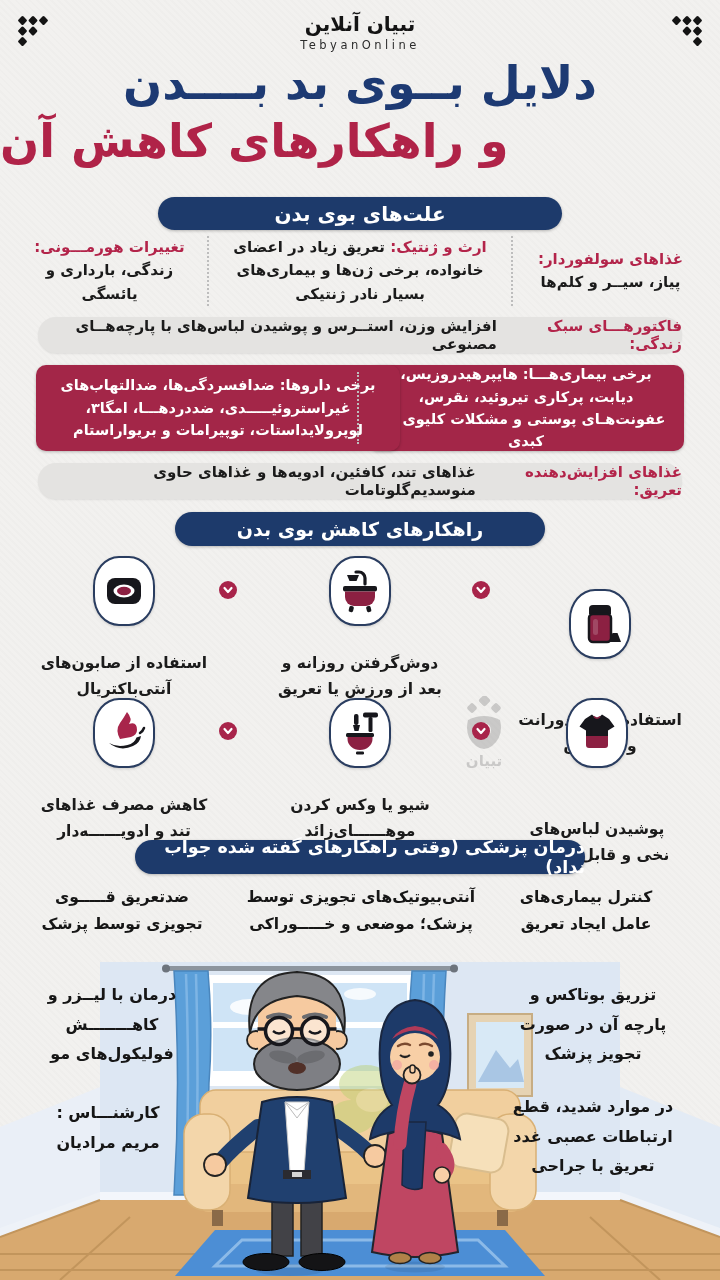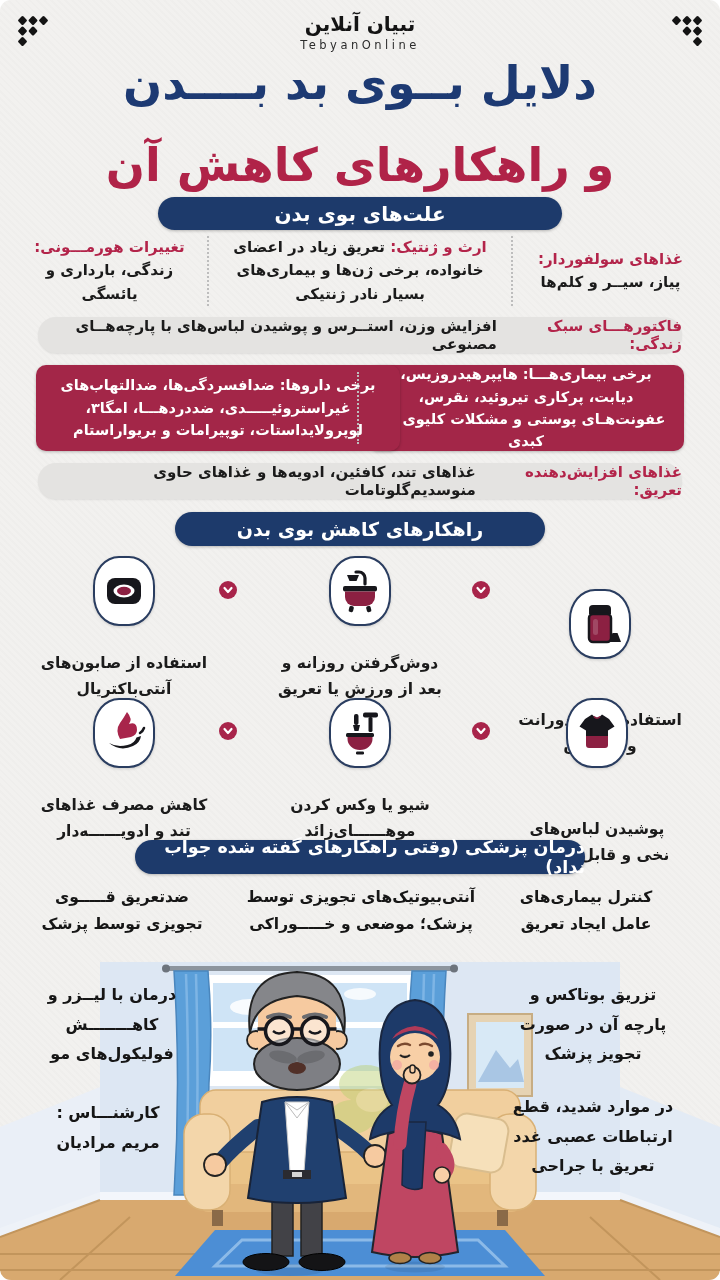--- a/index.html
+++ b/index.html
@@ -2,30 +2,29 @@
 <html lang="fa" dir="rtl"><head>
 <meta charset="utf-8">
 <style>
   html,body{margin:0;padding:0;}
   .canvas{
     position:relative;width:720px;height:1280px;overflow:hidden;
     background:#f2f1ef;
     background-image:repeating-linear-gradient(45deg, rgba(0,0,0,.013) 0 2px, transparent 2px 5px);
     font-family:"DejaVu Sans",sans-serif;
     direction:rtl;
-    border-radius:11px;
   }
   .abs{position:absolute;}
   .pre{white-space:pre-line;}
 
   
   .logo-fa{top:12px;left:0;width:720px;font-size:20px;font-weight:800;color:#141414;text-align:center;}
   .logo-en{top:38px;left:0;width:720px;font-size:11.5px;letter-spacing:3.5px;color:#2c2c2c;text-align:center;direction:ltr;}
   .title1{top:56px;left:0;width:720px;font-size:46px;line-height:1.2;font-weight:800;color:#1d3a73;text-align:center;}
-  .title2{top:114px;left:0;width:720px;font-size:46px;line-height:1.2;font-weight:800;color:#b02348;text-align:center;margin-top:24px;}
+  .title2{top:114px;left:0;width:720px;font-size:46px;line-height:1.2;font-weight:800;color:#b02348;text-align:left;}
 
   
   .navy-pill{background:#1d3a6b;color:#fff;font-weight:800;border-radius:17px;
     display:flex;align-items:center;justify-content:center;box-shadow:0 1px 3px rgba(0,0,0,.25);}
   .pill-causes{left:158px;top:197px;width:404px;height:33px;font-size:20px;}
   .pill-solutions{left:175px;top:512px;width:370px;height:34px;font-size:19px;}
   .pill-medical{left:135px;top:840px;width:450px;height:34px;font-size:17.5px;}
 
   
   .causes-row{left:12px;top:240px;width:696px;height:62px;display:flex;align-items:center;}
@@ -203,20 +202,32 @@
     <svg width="12" height="12" viewBox="0 0 12 12">
       <path d="M2.5 4 l3.5 4 3.5-4" fill="none" stroke="#ffffff" stroke-width="2.2" stroke-linecap="round" stroke-linejoin="round"></path>
     </svg>
   </div>
   <div class="abs sep" style="left:472px;top:581px;">
     <svg width="12" height="12" viewBox="0 0 12 12">
       <path d="M2.5 4 l3.5 4 3.5-4" fill="none" stroke="#ffffff" stroke-width="2.2" stroke-linecap="round" stroke-linejoin="round"></path>
     </svg>
   </div>
 
+  <div class="abs watermark">
+    <svg width="52" height="56" viewBox="0 0 52 56">
+      <g fill="#8a8a8a">
+        <rect x="22" y="0" width="9" height="9" rx="2" transform="rotate(45 26.5 4.5)"></rect>
+        <rect x="10" y="8" width="8" height="8" rx="2" transform="rotate(45 14 12)"></rect>
+        <rect x="34" y="8" width="8" height="8" rx="2" transform="rotate(45 38 12)"></rect>
+        <path d="M10,24 q16,-8 32,0 q4,16 -8,26 q-8,6 -16,0 q-12,-10 -8,-26 z"></path>
+      </g>
+      <circle cx="26" cy="34" r="7" fill="#f2f1ef"></circle>
+    </svg>
+    <div class="wm-txt">تبیان</div>
+  </div>
 
   <div class="abs sol-item" style="left:487px;top:698px;gap:24px;">
     <div class="badge">
       <svg width="44" height="48" viewBox="0 0 44 48">
         <path d="M10,10 L17,5.5 Q22,12 27,5.5 L34,10 L39.5,17.5 L33,21.5 L33,27 H11 V21.5 L4.5,17.5 Z" fill="#17171c"></path>
         <path d="M11,27 h22 v9 q0,3 -3,3 h-16 q-3,0 -3,-3 z" fill="#8c2042"></path>
         <path d="M19,7.5 q3,3.5 6,0" fill="none" stroke="#8c2042" stroke-width="1.6"></path>
       </svg>
     </div>
     <div class="sol-label pre">پوشیدن لباس‌های

